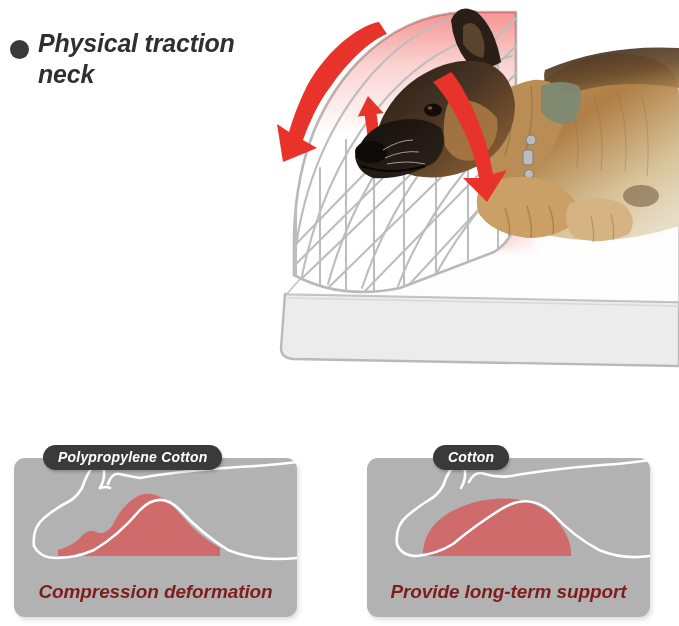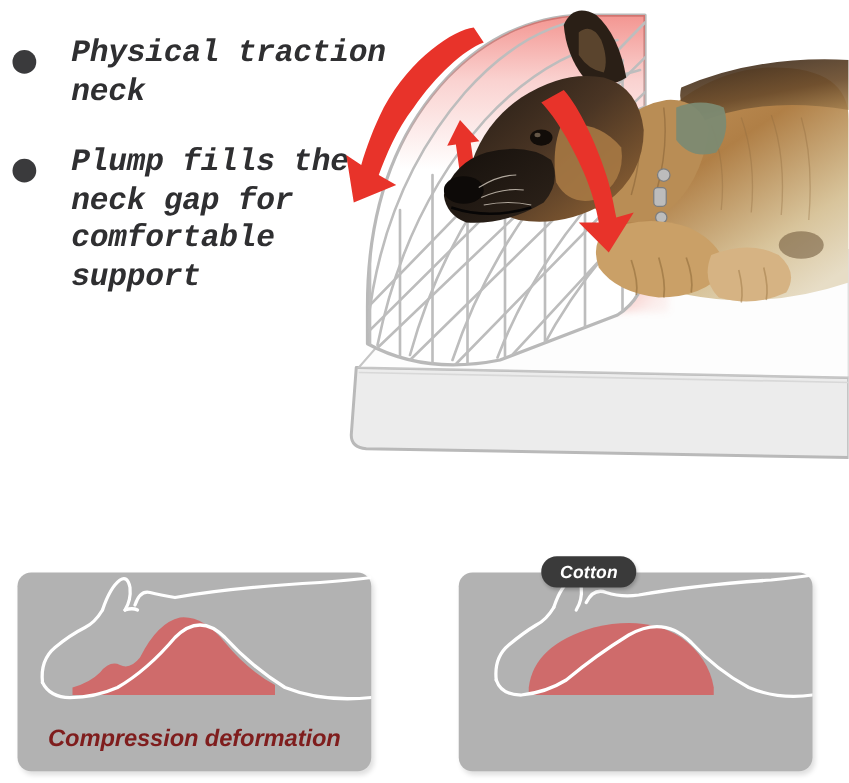--- a/index.html
+++ b/index.html
@@ -25,23 +25,22 @@
   }
 
   
   #feature-list {
     position: absolute;
     left: 0; top: 28px;
     width: 330px;
   }
   .feature-item {
     position: relative;
-    padding-left: 57px;
+    padding-left: 38px;
     margin-bottom: 26px;
-    font-family: Liberation Mono, monospace;
   }
   .bullet-dot {
     position: absolute;
     left: 10px;
     top: 12px;
     width: 19px; height: 19px;
     border-radius: 50%;
     background: #3a3a3c;
   }
   .feature-text {
@@ -170,27 +169,20 @@
 <div id="top-section">
 
   <div id="feature-list">
 
     <div class="feature-item">
       <span class="bullet-dot"></span>
       <span class="feature-text">Physical traction
 neck</span>
     </div>
 
-    <div class="feature-item">
-      <span class="bullet-dot"></span>
-      <span class="feature-text">Plump fills the
-neck gap for
-comfortable
-support</span>
-    </div>
 
   </div>
 
   <div id="product-stage">
 
     <svg class="mattress-base" viewBox="0 0 404 175">
 
       <path d="M10,96 L6,150 Q6,160 18,161 L404,168 L404,104 L12,96 Z" fill="#ececec" stroke="#b9b9b9" stroke-width="2.4" stroke-linejoin="round"></path>
 
       <path d="M12,96 L404,104 L404,2 L150,0 Q70,26 12,96 Z" fill="#fdfdfd" stroke="#c6c6c6" stroke-width="1.6"></path>
@@ -374,20 +366,21 @@
                  C200,110 186,90 178,82 Z"></path>
       </g>
     </svg>
 
   </div>
 </div>
 
 <div id="comparison-section">
 
   <div class="compare-panel" id="panel-left">
+    <div class="panel-badge" id="badge-left">Polypropylene Cotton</div>
 
     <svg class="panel-illustration" viewBox="0 0 283 120">
 
       <path d="M44,98 L44,92 Q58,88 66,80 Q74,70 82,74 Q90,78 98,68
                Q112,40 130,36 Q148,34 166,56 Q184,78 206,90 L206,98 Z" fill="#cf6b6b"></path>
 
       <g stroke="#ffffff" stroke-width="2.6" fill="none" stroke-linecap="round" stroke-linejoin="round">
 
         <path d="M20,88 Q18,70 30,60 Q42,50 54,44 Q62,40 68,30"></path>
 
@@ -414,15 +407,16 @@
 
       <g stroke="#ffffff" stroke-width="2.6" fill="none" stroke-linecap="round" stroke-linejoin="round">
         <path d="M30,86 Q28,68 40,58 Q52,48 62,42 Q70,38 76,28"></path>
         <path d="M76,28 Q82,10 90,6 Q96,2 98,12 Q99,22 94,30"></path>
         <path d="M102,24 Q108,12 118,16 Q130,20 144,18 Q190,10 250,6 Q270,4 283,2"></path>
         <path d="M30,86 Q34,98 50,98 Q70,96 86,86 Q110,66 136,50
                  Q164,34 186,56 Q206,78 232,92 Q256,102 283,98"></path>
       </g>
     </svg>
 
+    <div class="panel-caption">Provide long-term support</div>
   </div>
 
 </div>
 
 </body></html>

